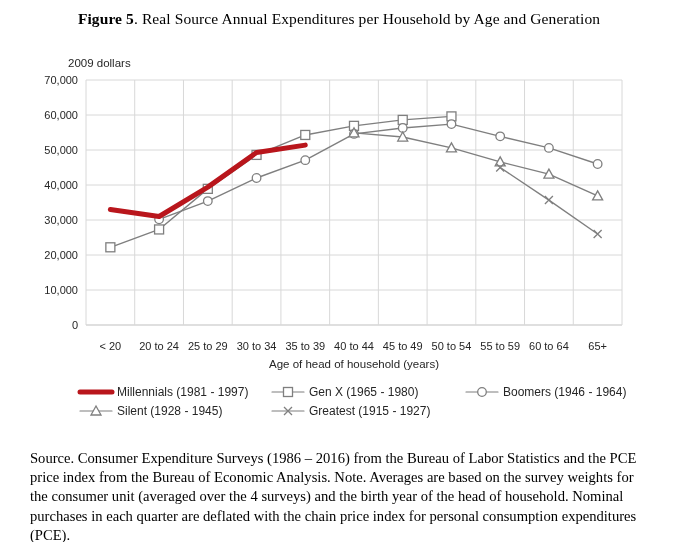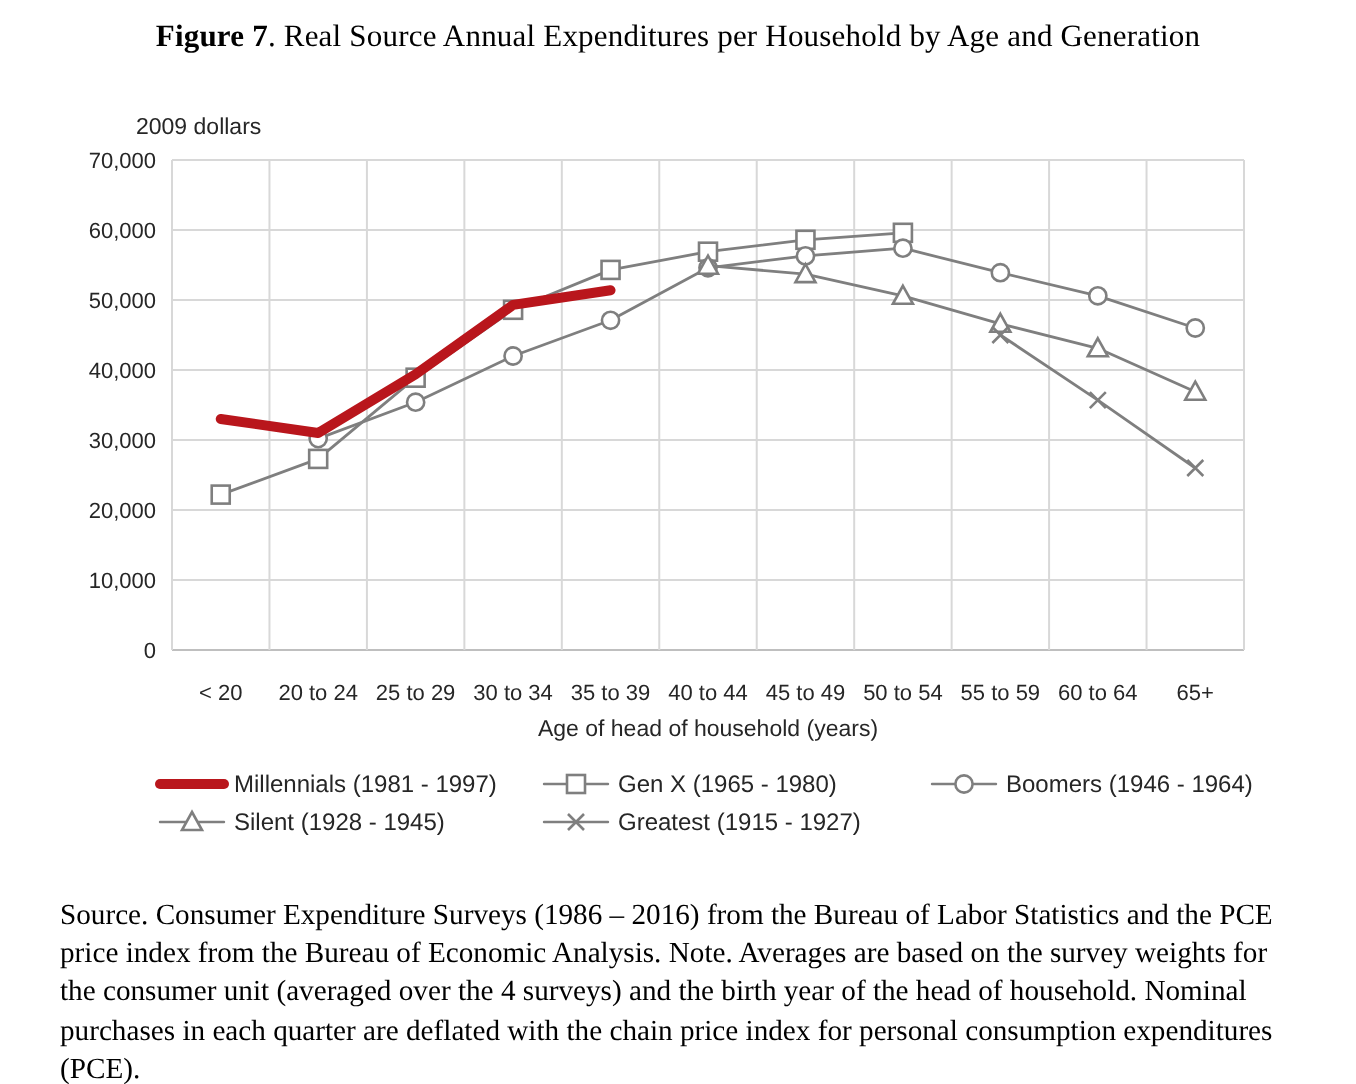--- a/index.html
+++ b/index.html
@@ -43,21 +43,21 @@
     left: 30px;
     width: 625px;
     font-size: 14.6px;
     line-height: 1.33;
     text-align: left;
   }
 </style>
 </head>
 <body>
 
-<div class="fig-title"><span class="fig-label">Figure 7</span><span>.  Real Source Annual Expenditures per Household by Age and Generation</span></div>
+<div class="fig-title"><span class="fig-label">Figure 5</span><span>.  Real Source Annual Expenditures per Household by Age and Generation</span></div>
 
 <div class="chart-wrap">
   <svg id="chart-svg" width="678" height="372" viewBox="0 0 678 372" xmlns="http://www.w3.org/2000/svg">
       <text x="68" y="15" font-size="11.5">2009 dollars</text>
       <line x1="86" x2="622" y1="273" y2="273" stroke="#bfbfbf" stroke-width="1"></line>
       <text x="78" y="277" text-anchor="end" font-size="11">0</text>
       <line x1="86" x2="622" y1="238" y2="238" stroke="#d8d8d8" stroke-width="1"></line>
       <text x="78" y="242" text-anchor="end" font-size="11">10,000</text>
       <line x1="86" x2="622" y1="203" y2="203" stroke="#d8d8d8" stroke-width="1"></line>
       <text x="78" y="207" text-anchor="end" font-size="11">20,000</text>

